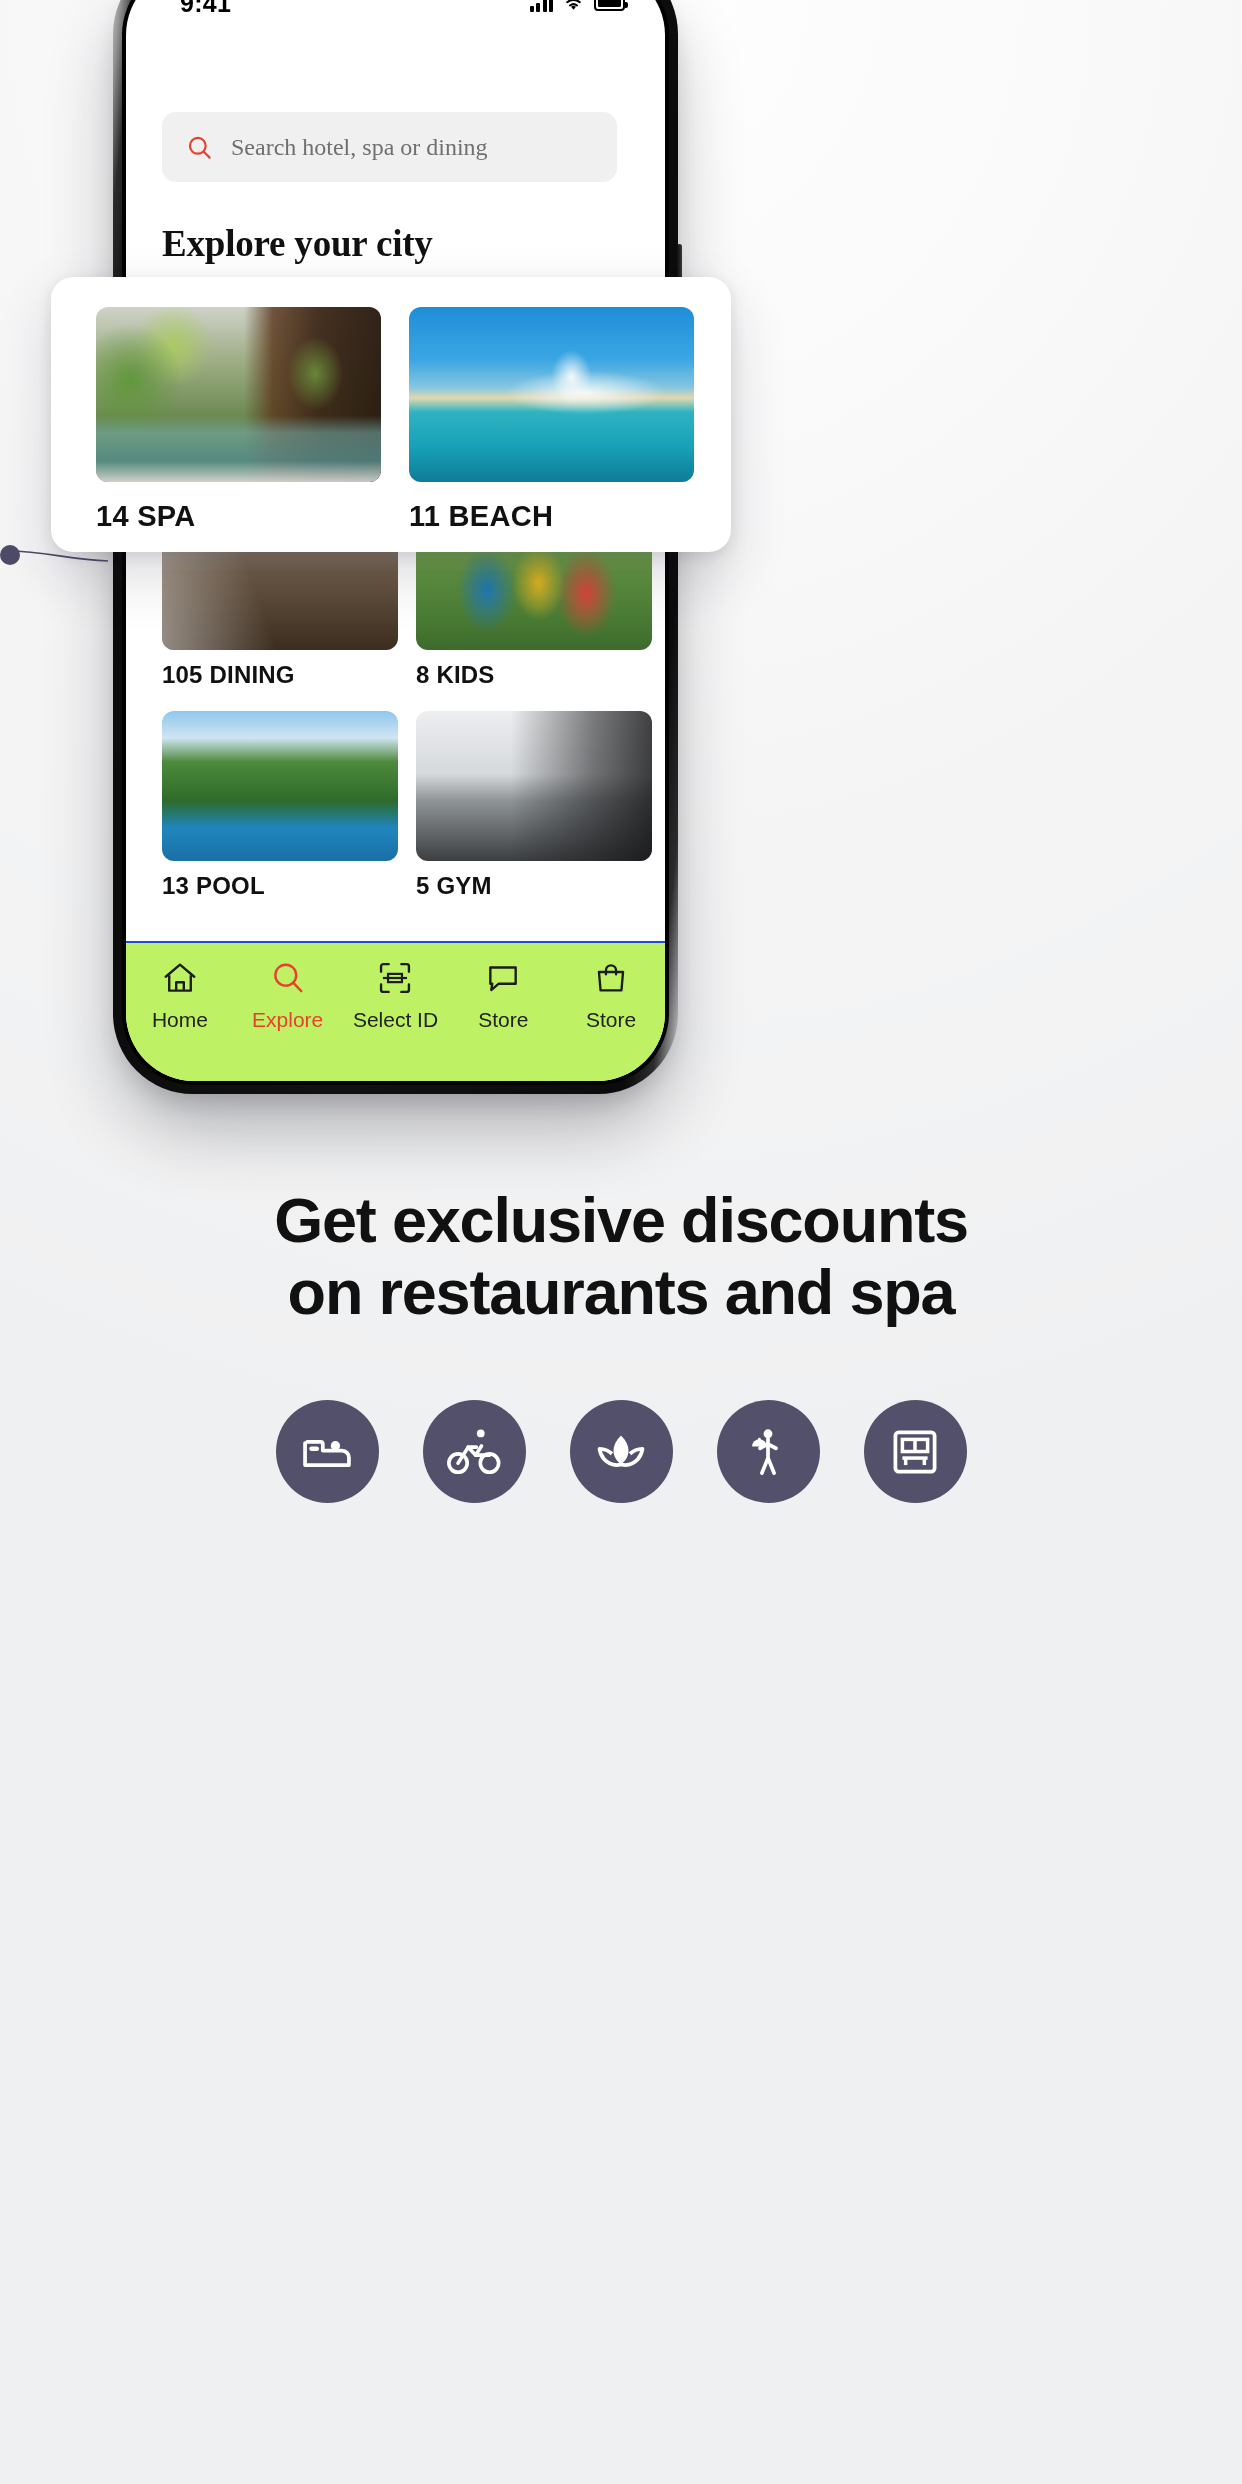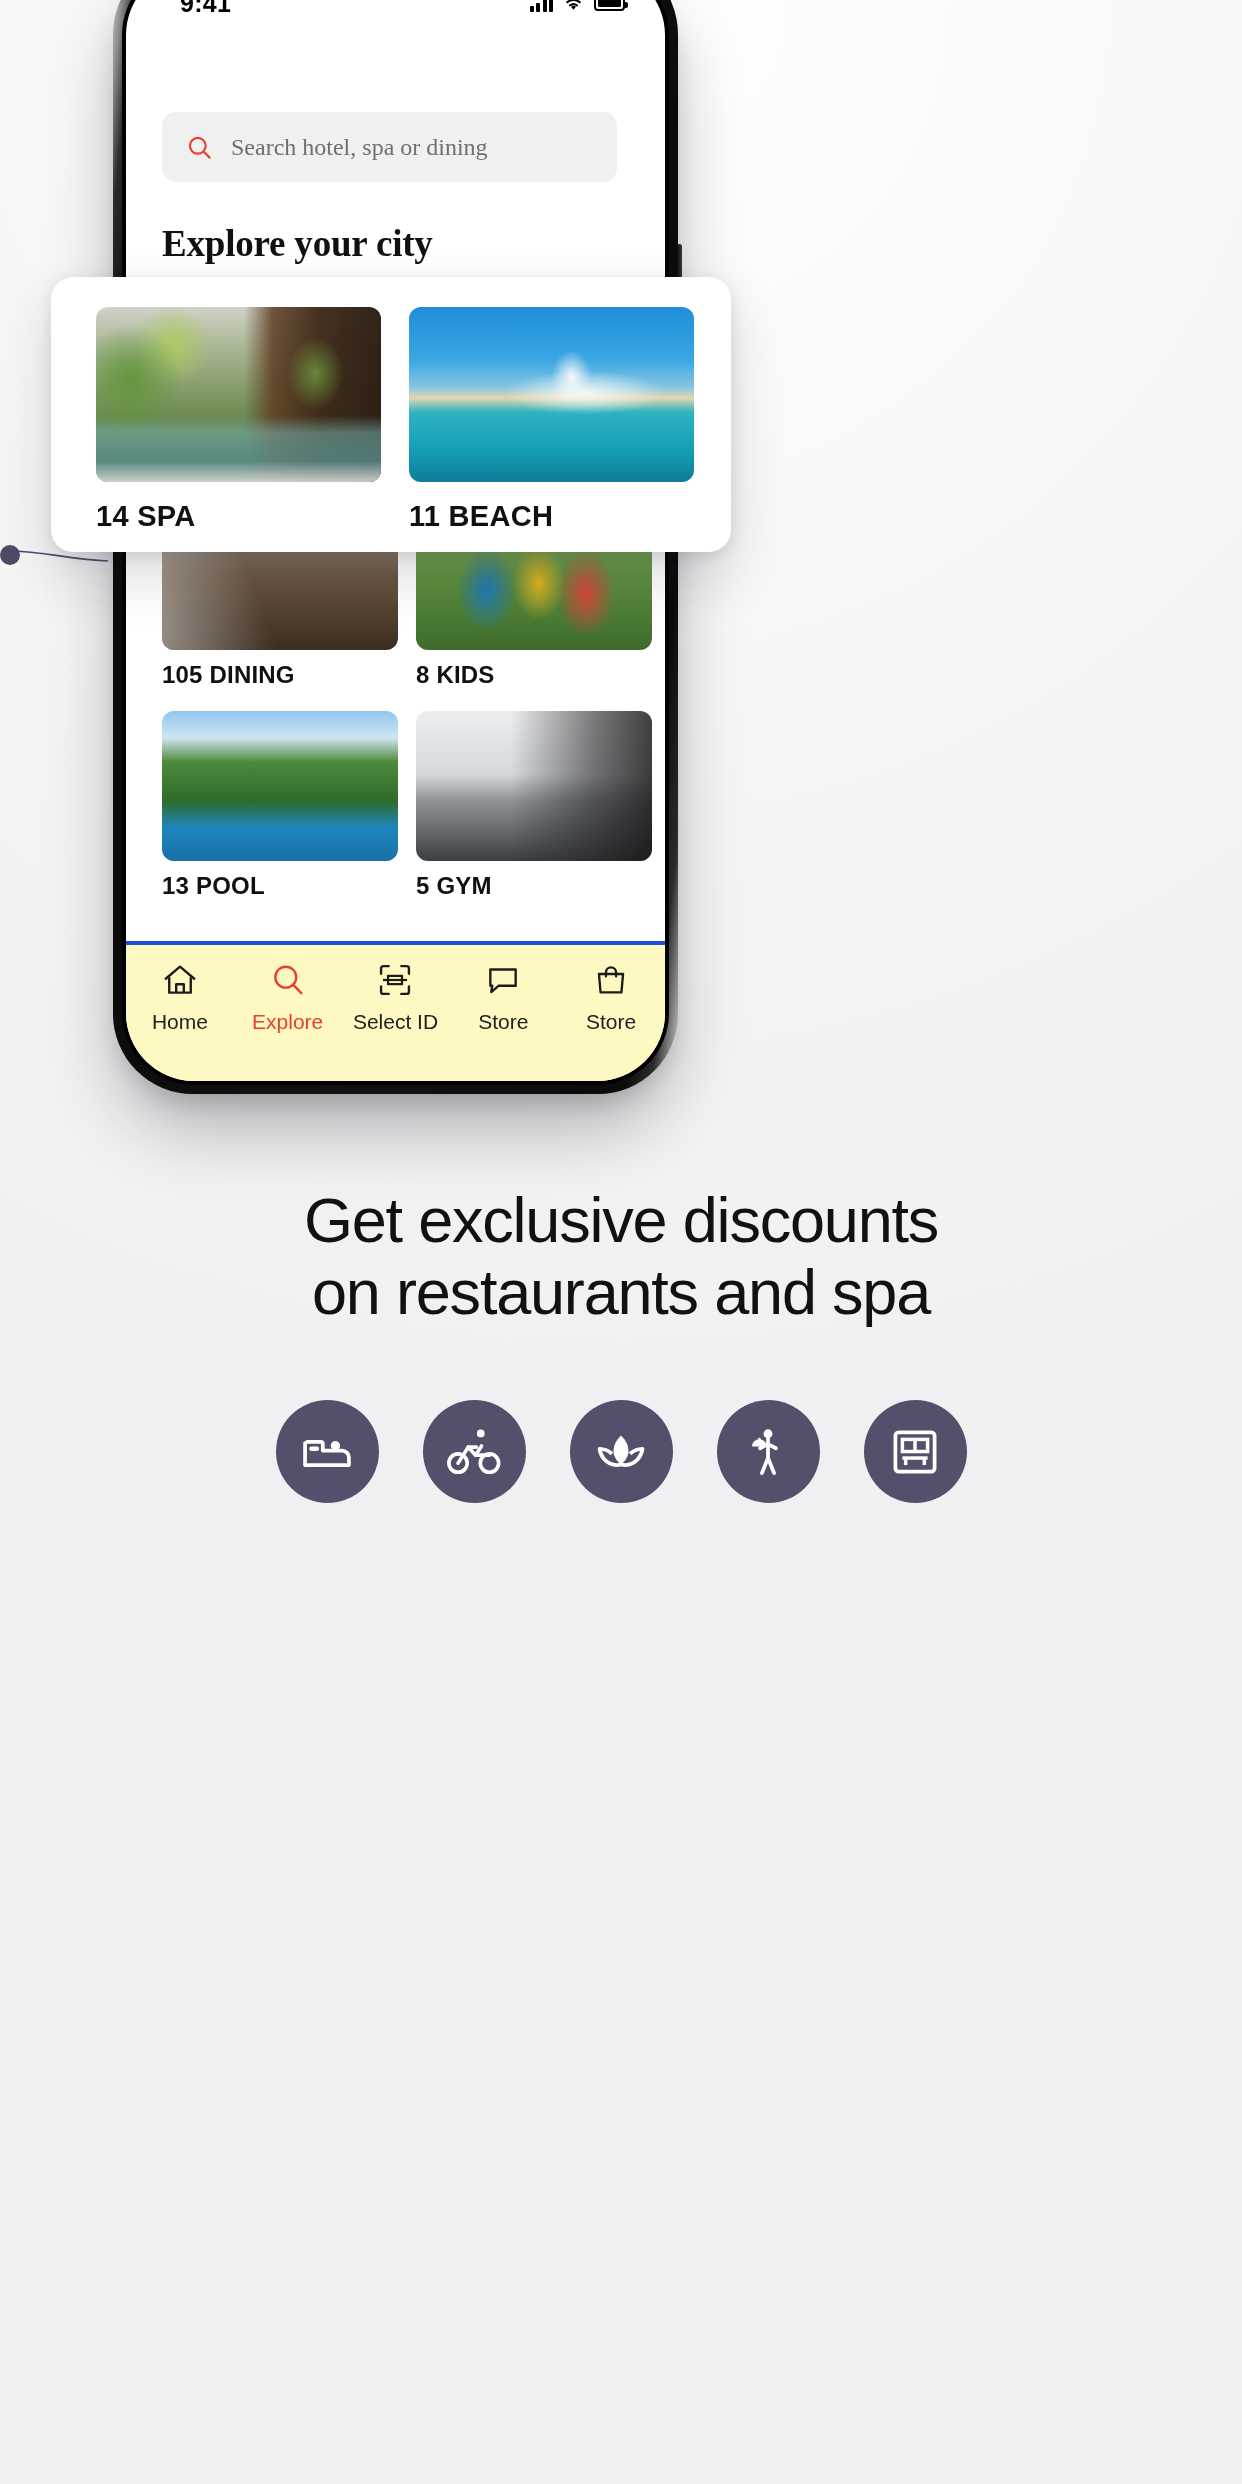--- a/index.html
+++ b/index.html
@@ -115,33 +115,33 @@
     position:absolute; left:0; top:540px; width:120px; height:22px; z-index:5;
   }
   .leader-dot{
     position:absolute; left:0; top:5px; width:20px; height:20px; border-radius:50%;
     background:#4e4b69;
   }
 
   
   .tabbar{
     position:absolute; left:0; right:0; bottom:0; height:140px;
-    background:#fef9c3; border-top:4px solid #1d4ed8;
+    background:#bef264; border-top:2px solid #1d4ed8;
     display:flex; align-items:flex-start; padding-top:16px;
   }
   .tab{ flex:1; display:flex; flex-direction:column; align-items:center; gap:11px; }
   .tab-label{ font-size:21px; color:#222; }
   .tab.active .tab-label{ color:#e8402f; }
 
   
   .promo{
     position:absolute; left:0; right:0; top:1185px; text-align:center;
   }
   .promo h1{
-    font-size:63px; line-height:1.14; font-weight:400; color:#111;
+    font-size:63px; line-height:1.14; font-weight:700; color:#111;
     letter-spacing:-1.2px;
   }
   .circles{
     position:absolute; left:0; right:0; top:1400px;
     display:flex; justify-content:center; gap:44px;
   }
   .circ{
     width:103px; height:103px; border-radius:50%;
     background:#53506b;
     display:flex; align-items:center; justify-content:center;

